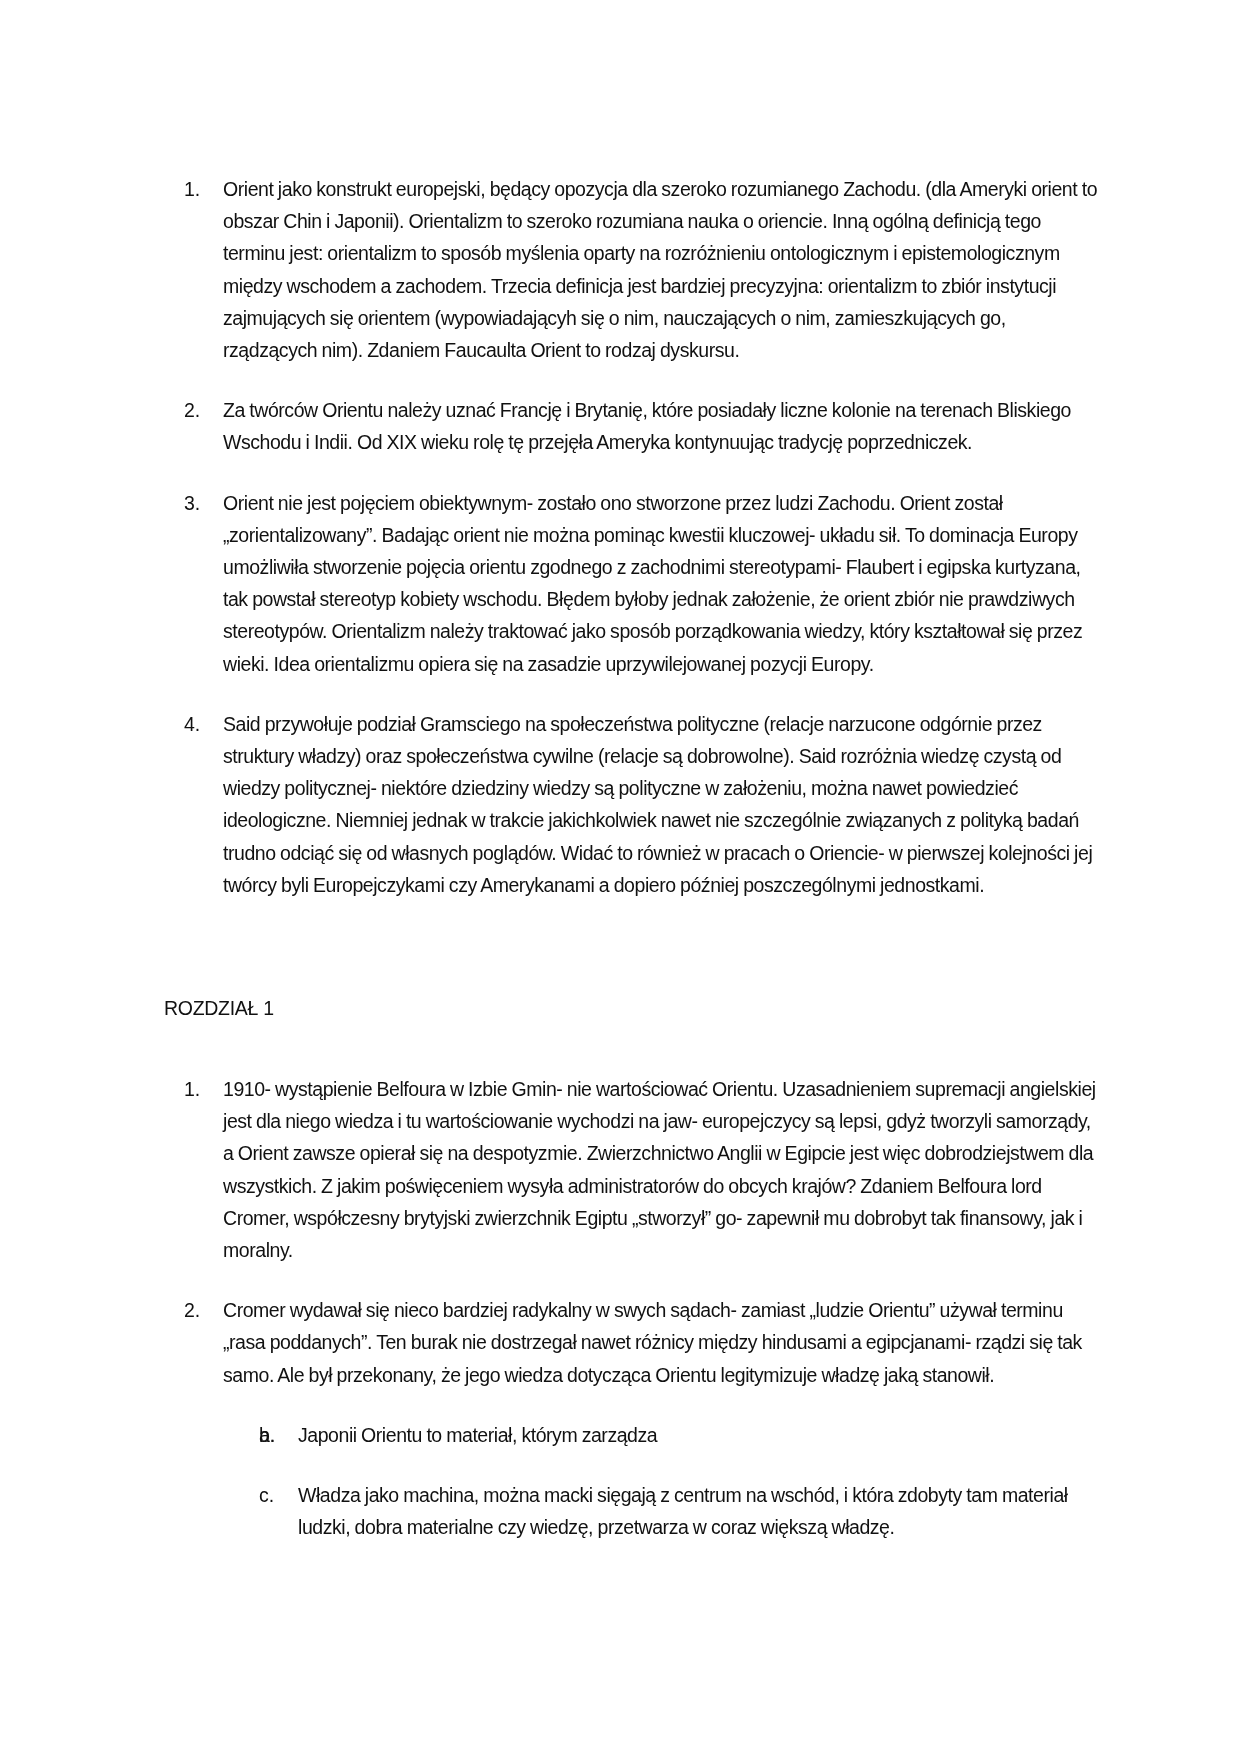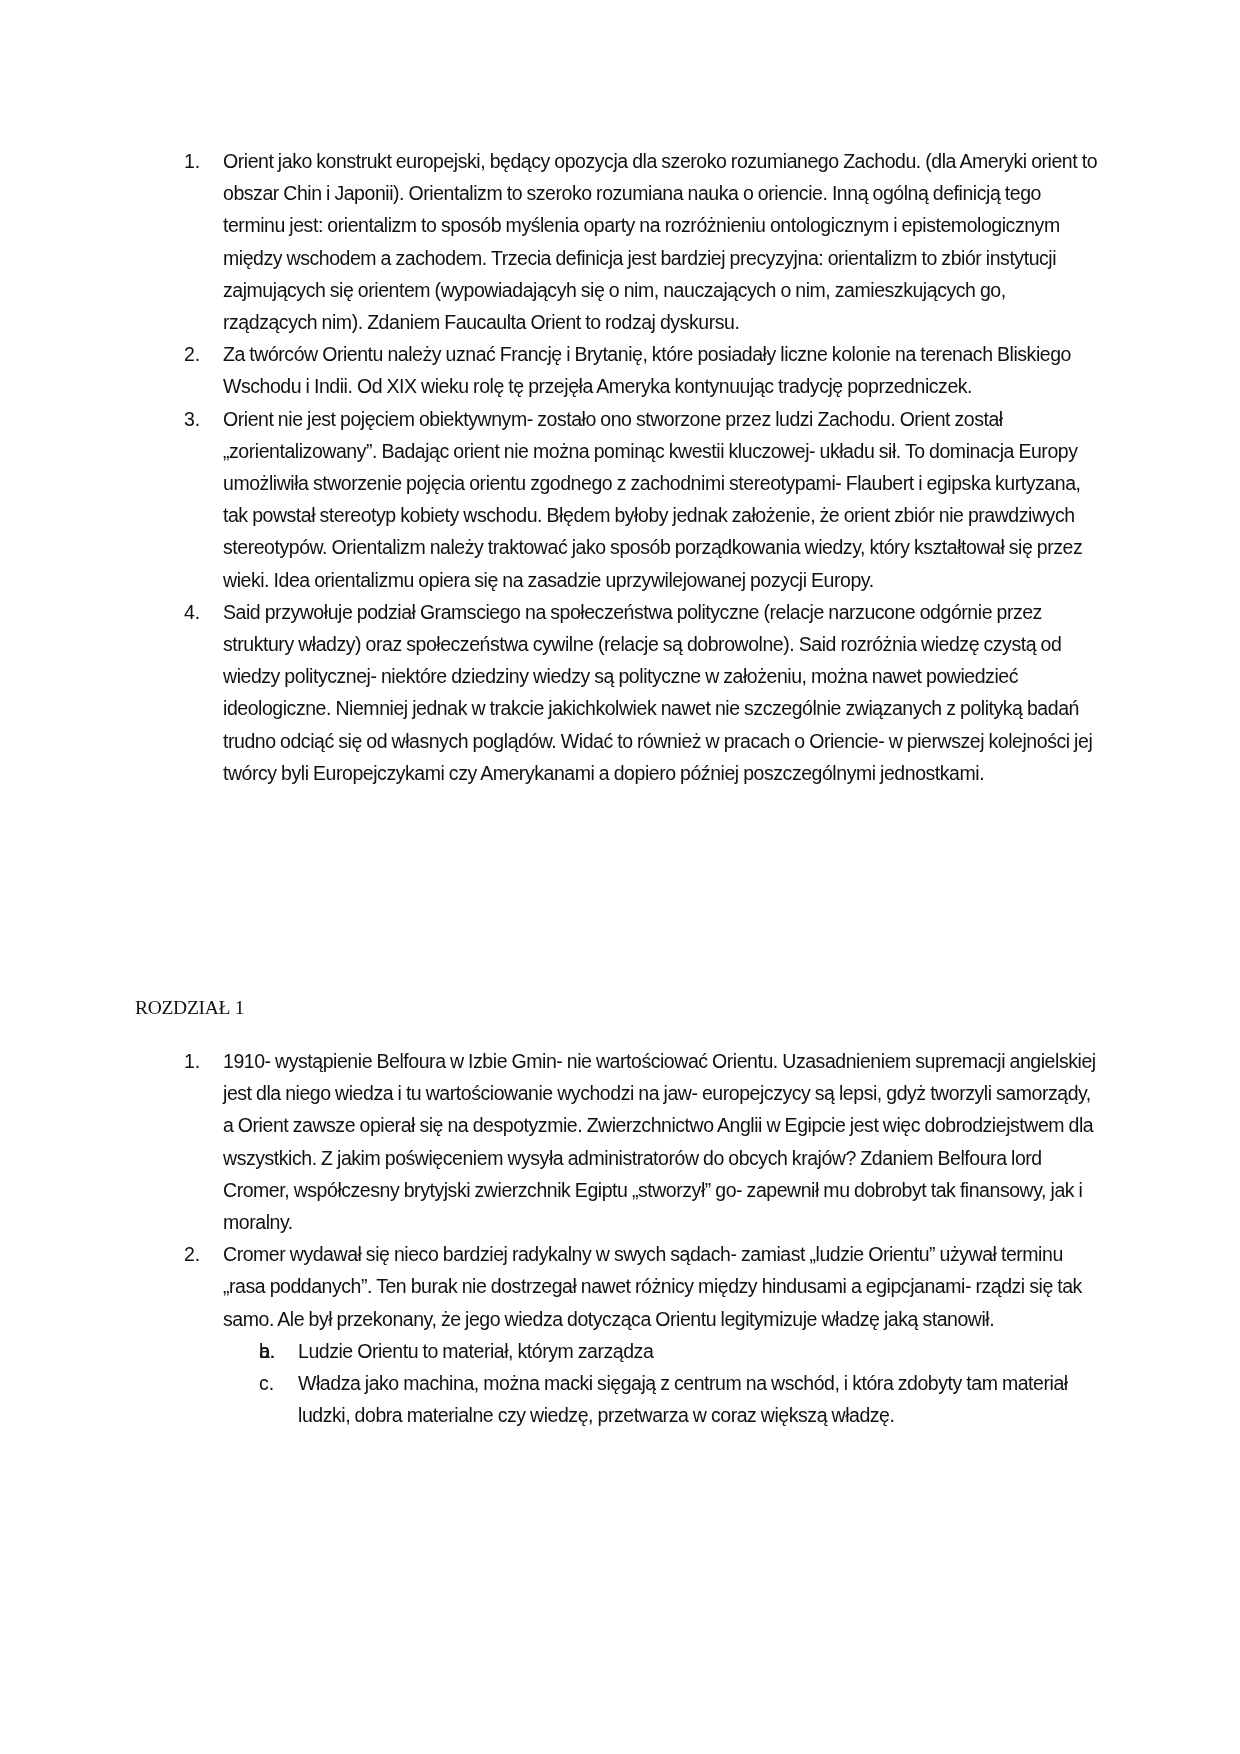--- a/index.html
+++ b/index.html
@@ -11,27 +11,27 @@
     .page { position: absolute; left: 0; top: 0; width: 1240px; height: 1754px; background: #fff; }
     .list { position: absolute; left: 0; width: 1240px; margin: 0; padding: 0; }
     .item { position: relative; }
     .num {
       position: absolute; left: 184px; top: 0;
       font-size: 19.5px; line-height: 32.2px;
     }
     .text {
       margin-left: 223px; width: 880px;
       font-size: 19.5px; line-height: 32.2px;
-      letter-spacing: -0.45px; word-spacing: -0.5px;
+      letter-spacing: -0.45px; word-spacing: -0.5px; margin-top: 28px;
     }
     .sub .num { left: 259px; }
     .sub .text { margin-left: 298px; width: 805px; }
     .heading {
-      position: absolute; left: 135px; top: 992px;
-      font-size: 19.5px; line-height: 32px; letter-spacing: -0.3px; font-family: Liberation Serif, serif;
+      position: absolute; left: 164px; top: 992px;
+      font-size: 19.5px; line-height: 32px; letter-spacing: -0.3px;
     }
   </style>
 </head>
 <body>
 
 <div class="page">
 
   <div class="list" style="top:145px;">
     <div class="item">
       <span class="num">1.</span>
@@ -61,21 +61,21 @@
     <div class="item">
       <span class="num">2.</span>
       <div class="text">Cromer wydawał się nieco bardziej radykalny w swych sądach- zamiast „ludzie Orientu” używał terminu „rasa poddanych”. Ten burak nie dostrzegał nawet różnicy między hindusami a egipcjanami- rządzi się tak samo. Ale był przekonany, że jego wiedza dotycząca Orientu legitymizuje władzę jaką stanowił.</div>
     </div>
     <div class="sublist">
       <div class="item sub">
         <span class="num">a.</span>
       </div>
       <div class="item sub">
         <span class="num">b.</span>
-        <div class="text">Ludzie Orientu to materiał, którym zarządza</div>
+        <div class="text">Japonii Orientu to materiał, którym zarządza</div>
       </div>
       <div class="item sub">
         <span class="num">c.</span>
         <div class="text">Władza jako machina, można macki sięgają z centrum na wschód, i która zdobyty tam materiał ludzki, dobra materialne czy wiedzę, przetwarza w coraz większą władzę.</div>
       </div>
     </div>
   </div>
 
 </div>
 

